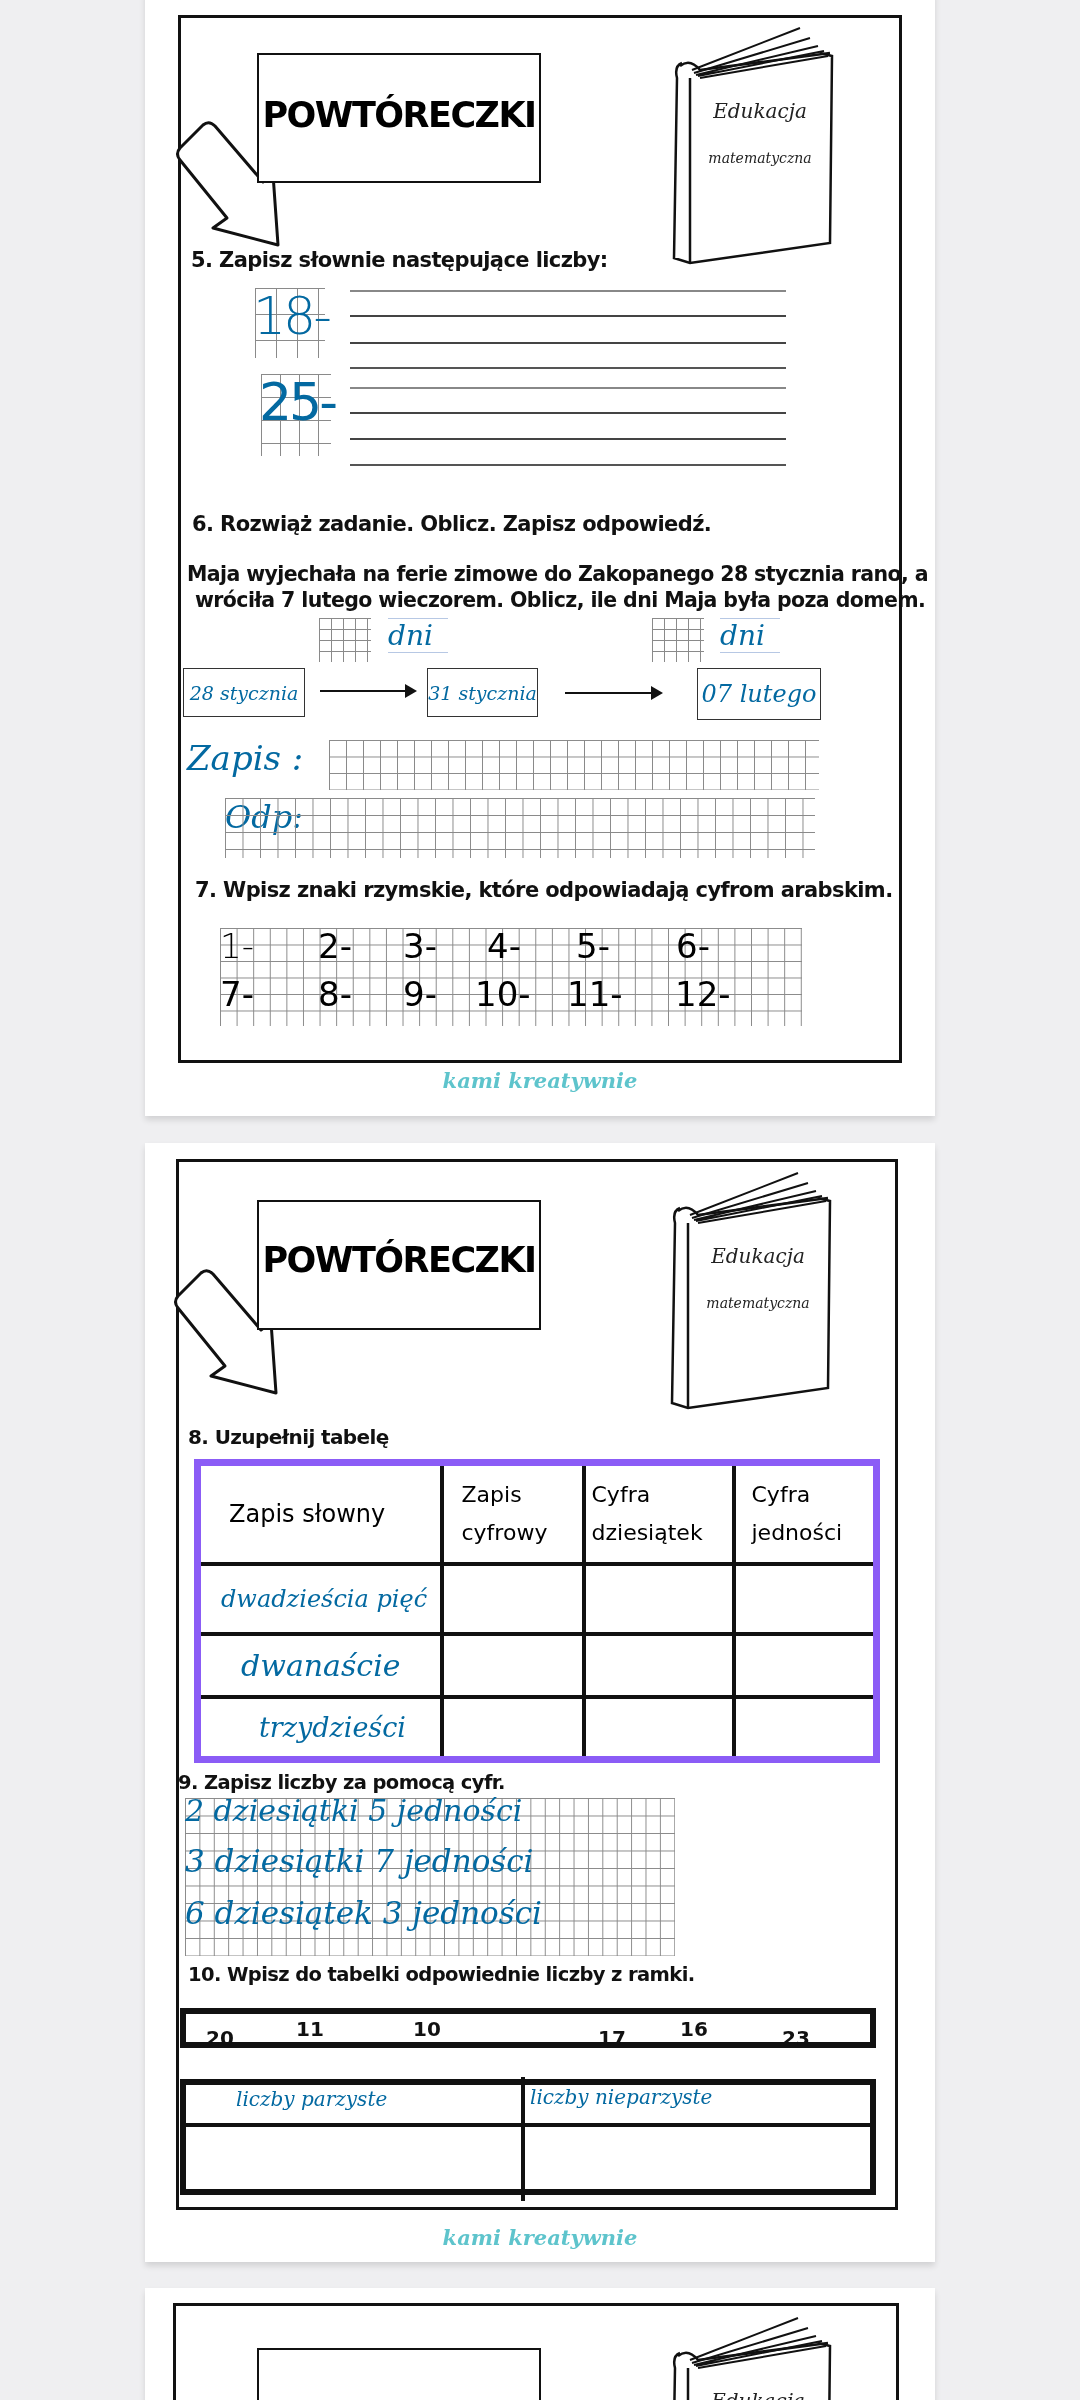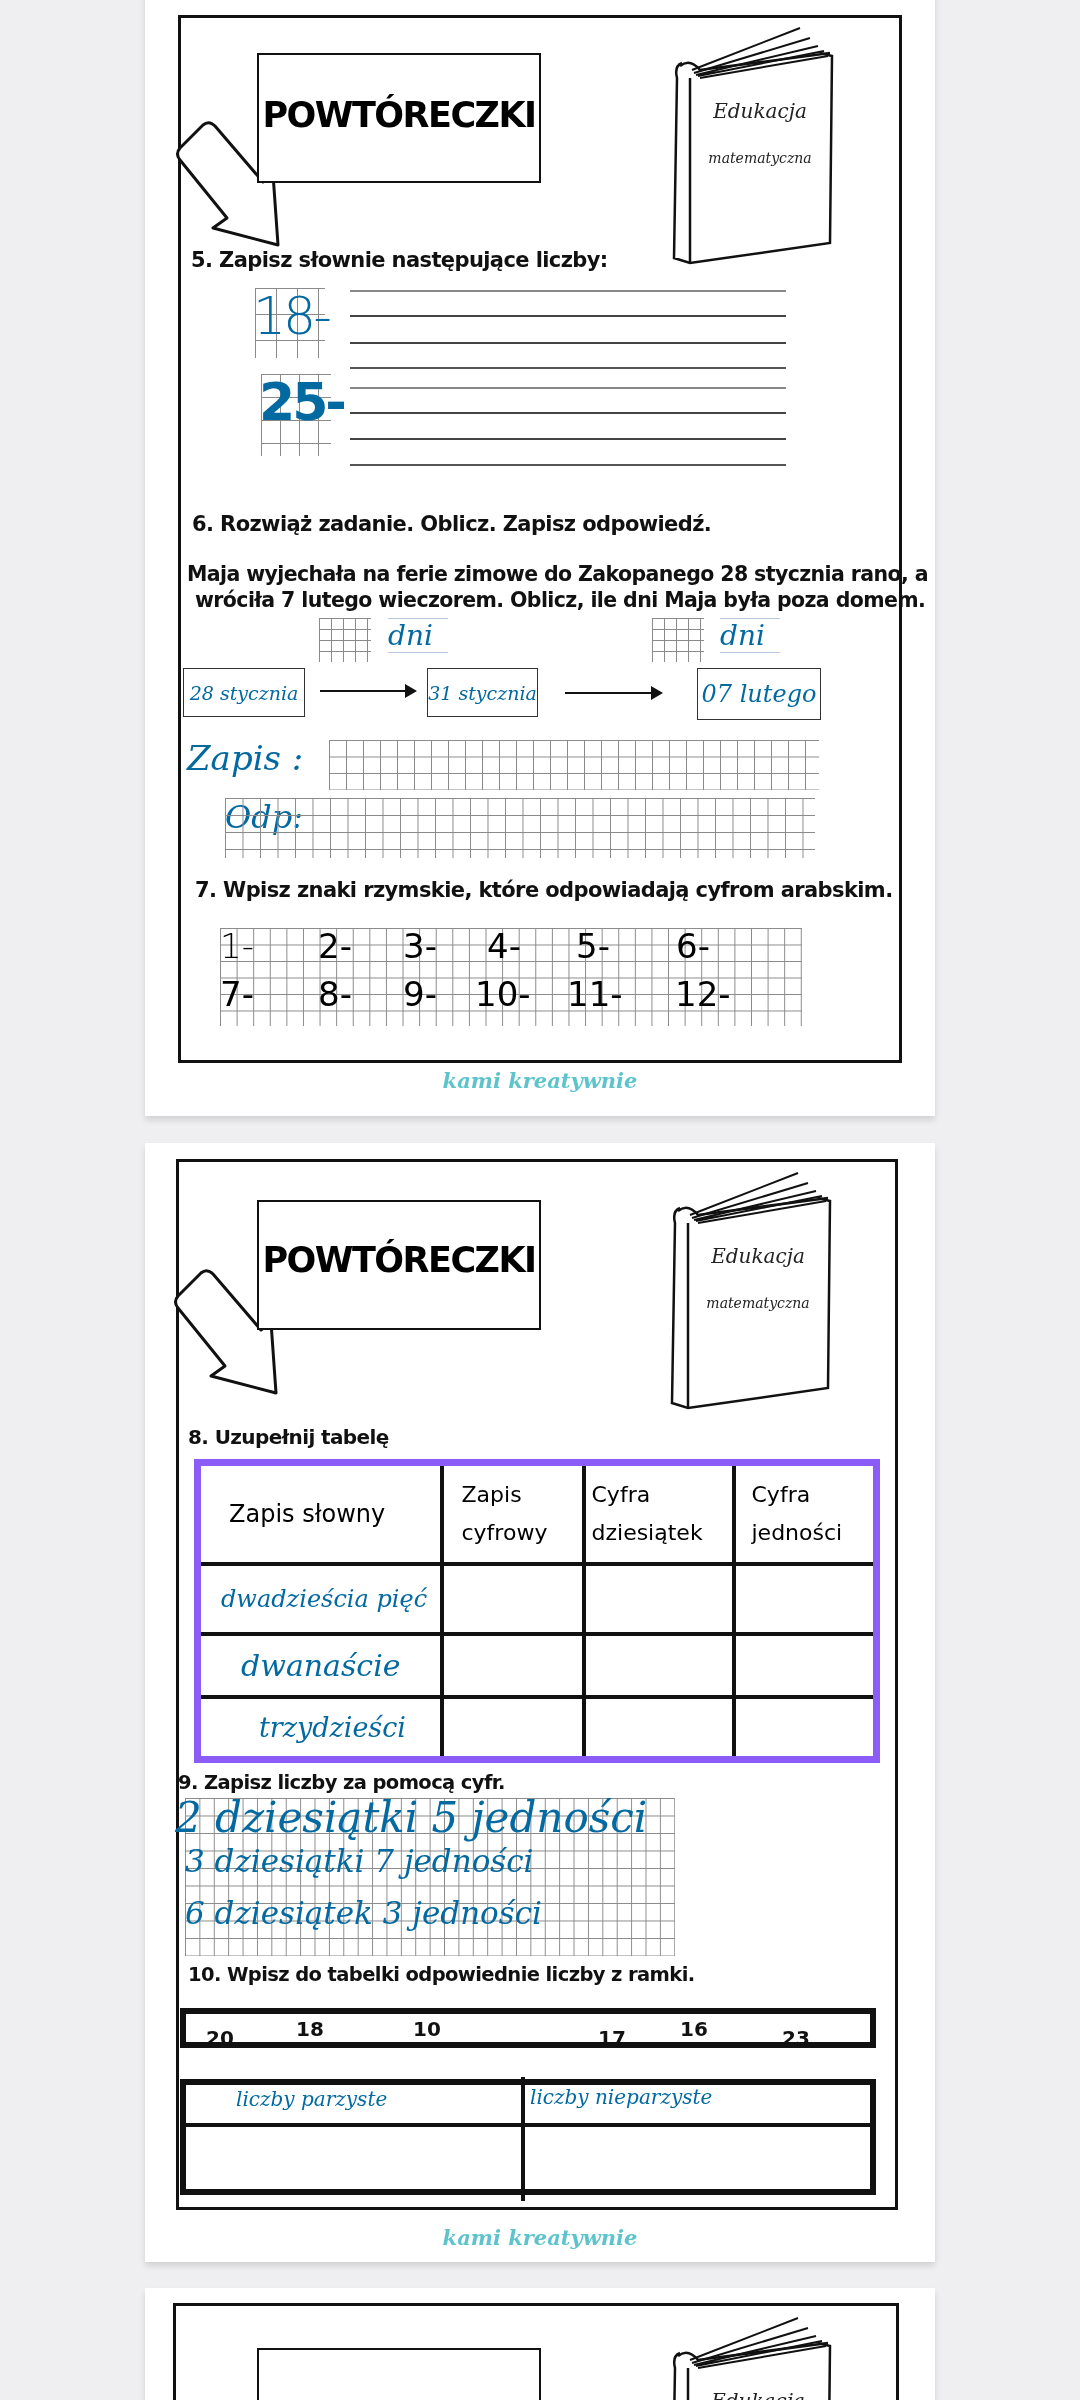--- a/index.html
+++ b/index.html
@@ -49,21 +49,21 @@
       <path d="M20 48 Q30 40 40 52 L170 35" fill="none" stroke="#111" stroke-width="2.5"></path>
       <path d="M32 52 L140 10 M34 55 L150 20 M36 57 L158 28 M38 58 L164 33 M40 60 L168 38" stroke="#111" stroke-width="2"></path>
       <text x="100" y="100" text-anchor="middle" font-family="DejaVu Serif, serif" font-style="italic" font-size="20" fill="#222">Edukacja</text>
       <text x="100" y="145" text-anchor="middle" font-family="DejaVu Serif, serif" font-style="italic" font-size="14" fill="#222">matematyczna</text>
     </svg>
 
     <div class="heading" style="left:46px; top:258px;">5. Zapisz słownie następujące liczby:</div>
     <div class="grid" style="left:110px; top:298px; width:70px; height:70px; background-size:21px 100%, 100% 26px;"></div>
     <div class="abs cursive" style="left:108px; top:296px; font-size:52px; font-style:normal; font-family:'DejaVu Sans', sans-serif; font-weight:200; letter-spacing:-3px;">18-</div>
     <div class="grid" style="left:116px; top:384px; width:70px; height:82px; background-size:19px 100%, 100% 23px;"></div>
-    <div class="abs cursive" style="left:114px; top:382px; font-size:52px; font-style:normal; font-family:'DejaVu Sans', sans-serif; font-weight:700; letter-spacing:-3px;">25-</div>
+    <div class="abs cursive" style="left:114px; top:382px; font-size:52px; font-style:normal; font-family:'DejaVu Sans', sans-serif; font-weight:400; letter-spacing:-3px;">25-</div>
     <div class="lines" style="left:205px; top:300px; width:436px; height:180px;">
       <div style="top:0px; background:#888;"></div>
         <div style="top:25px;"></div>
         <div style="top:52px;"></div>
         <div style="top:77px; background:#555;"></div>
       <div style="top:97px; background:#888;"></div>
         <div style="top:122px;"></div>
         <div style="top:148px;"></div>
         <div style="top:174px; background:#555;"></div>
     </div>
@@ -162,28 +162,28 @@
         <td class="cursive" style="padding-left:58px; font-size:27px;">trzydzieści</td>
         <td></td>
             <td></td>
             <td></td>
       </tr>
     </tbody>
       </table>
 
     <div class="heading" style="left:33px; top:628px; font-size:19.5px;">9. Zapisz liczby za pomocą cyfr.</div>
     <div class="grid" style="left:40px; top:655px; width:490px; height:158px; background-size:14.4px 100%, 100% 17.5px;"></div>
-    <div class="abs cursive" style="left:30px; top:650px; font-size:42px; font-style:italic;">2 dziesiątki 5 jedności</div>
+    <div class="abs cursive" style="left:40px; top:650px; font-size:30px; font-style:italic;">2 dziesiątki 5 jedności</div>
     <div class="abs cursive" style="left:40px; top:700px; font-size:31px;">3 dziesiątki 7 jedności</div>
     <div class="abs cursive" style="left:40px; top:752px; font-size:31px;">6 dziesiątek 3 jedności</div>
 
     <div class="heading" style="left:43px; top:820px; font-size:19.5px;">10. Wpisz do tabelki odpowiednie liczby z ramki.</div>
     <div class="numframe" style="left:35px; top:865px; width:696px; height:40px;">
       <span style="left:20px; top:12px;">20</span>
-      <span style="left:110px; top:3px;">18</span>
+      <span style="left:110px; top:3px;">11</span>
       <span style="left:227px; top:3px;">10</span>
       <span style="left:412px; top:12px;">17</span>
       <span style="left:494px; top:3px;">16</span>
       <span style="left:596px; top:12px;">23</span>
     </div>
     <div class="pairtab" style="left:35px; top:936px; width:696px; height:116px;">
       <div class="abs" style="left:0; right:0; top:38px; height:4px; background:#111;"></div>
       <div class="abs" style="left:335px; top:-8px; width:4px; height:124px; background:#111;"></div>
       <div class="abs cursive" style="left:50px; top:2px; font-size:20px;">liczby parzyste</div>
       <div class="abs cursive" style="left:344px; top:0px; font-size:20px;">liczby nieparzyste</div>

